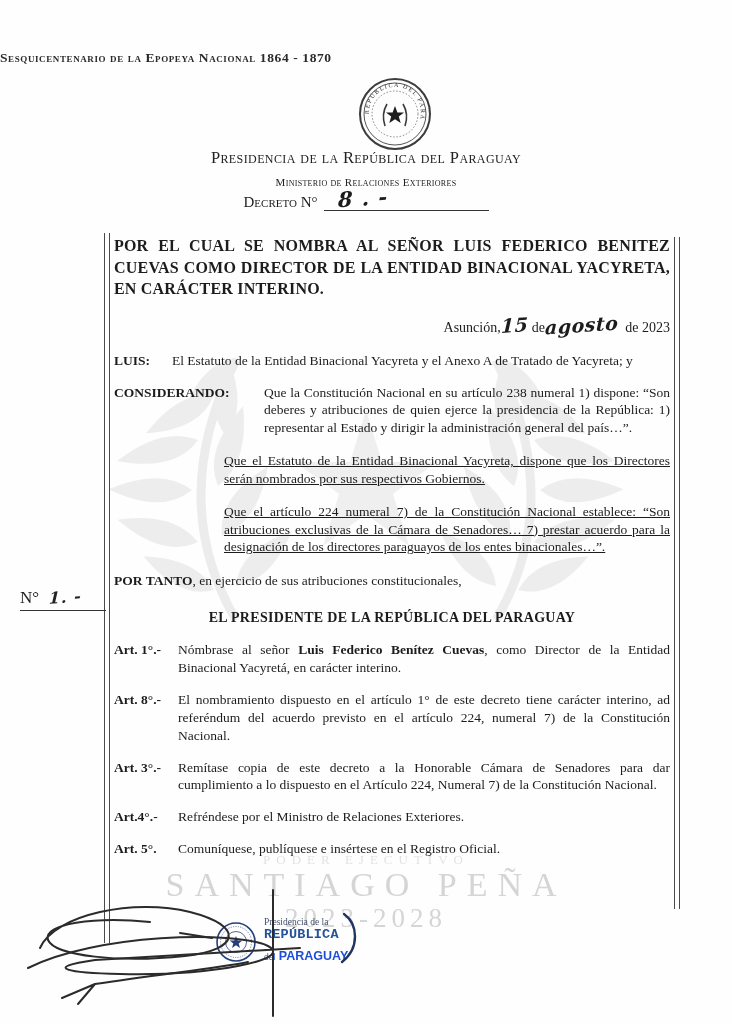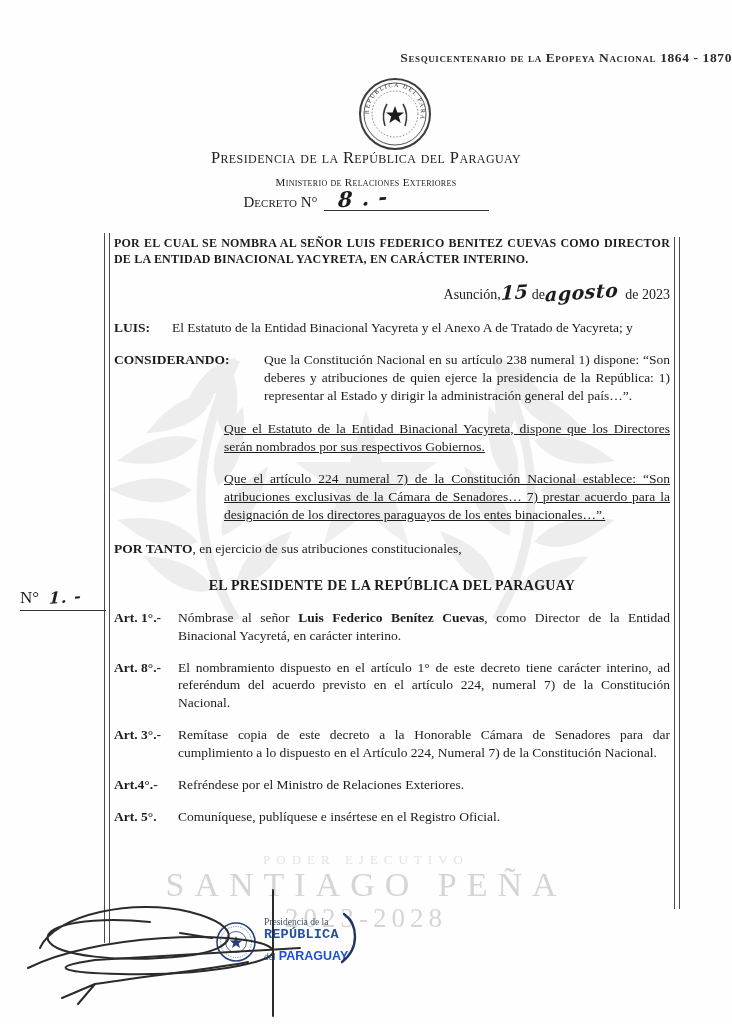--- a/index.html
+++ b/index.html
@@ -3,21 +3,21 @@
 <meta charset="utf-8">
 <style>
   html,body{margin:0;padding:0;background:#e8e8e8;}
   .page{
     position:relative;width:732px;height:1024px;margin:0 auto;
     background:#fefefe;overflow:hidden;
     font-family:"Liberation Serif", serif;color:#1c1c1c;
   }
   
   .motto{
-    position:absolute;top:50px;left:0;width:100%;text-align:right;
+    position:absolute;top:50px;left:0;width:100%;text-align:left;
     font-variant:small-caps;font-size:13.5px;letter-spacing:.6px;color:#2a2a2a;font-weight:600;
   }
   .top-seal{position:absolute;top:76px;left:357px;}
   .inst{position:absolute;left:0;width:100%;text-align:center;font-variant:small-caps;color:#222;}
   .inst1{top:148px;font-size:16.5px;letter-spacing:.4px;}
   .inst2{top:176px;font-size:11px;letter-spacing:.3px;}
   .decreto-row{
     position:absolute;top:190px;left:0;width:100%;text-align:center;
     font-variant:small-caps;font-size:15px;
   }
@@ -29,21 +29,21 @@
   .decree-num{font-size:21px;padding-left:14px;line-height:.9;}
   
   .vrule{position:absolute;width:4px;border-left:1.3px solid #4a4a4a;border-right:1.3px solid #4a4a4a;}
   .vrule-left{left:104px;top:233px;height:710px;}
   .vrule-right{left:674px;top:237px;height:672px;}
   
   .doc-body{
     position:absolute;left:114px;top:235px;width:556px;
     font-size:13.5px;line-height:1.32;text-align:justify;
   }
-  .title{font-weight:bold;font-size:12px;line-height:1.35;text-align:justify;letter-spacing:.2px;}
+  .title{font-weight:bold;font-size:16px;line-height:1.35;text-align:justify;letter-spacing:.2px;}
   .dateline{text-align:right;margin-top:13px;font-size:14px;}
   .dateline .hand{font-size:19px;letter-spacing:.5px;}
   .row{display:grid;margin-top:14px;}
   .row-visto{grid-template-columns:58px 1fr;}
   .row-cons{grid-template-columns:150px 1fr;}
   .row-art{grid-template-columns:64px 1fr;}
   .lbl{font-weight:bold;white-space:nowrap;}
   .indent-cons{margin-left:110px;margin-top:15px;text-decoration:underline;}
   .portanto{margin-top:16px;}
   .center-line{text-align:center;font-weight:bold;margin-top:19px;font-size:14px;letter-spacing:.3px;}

